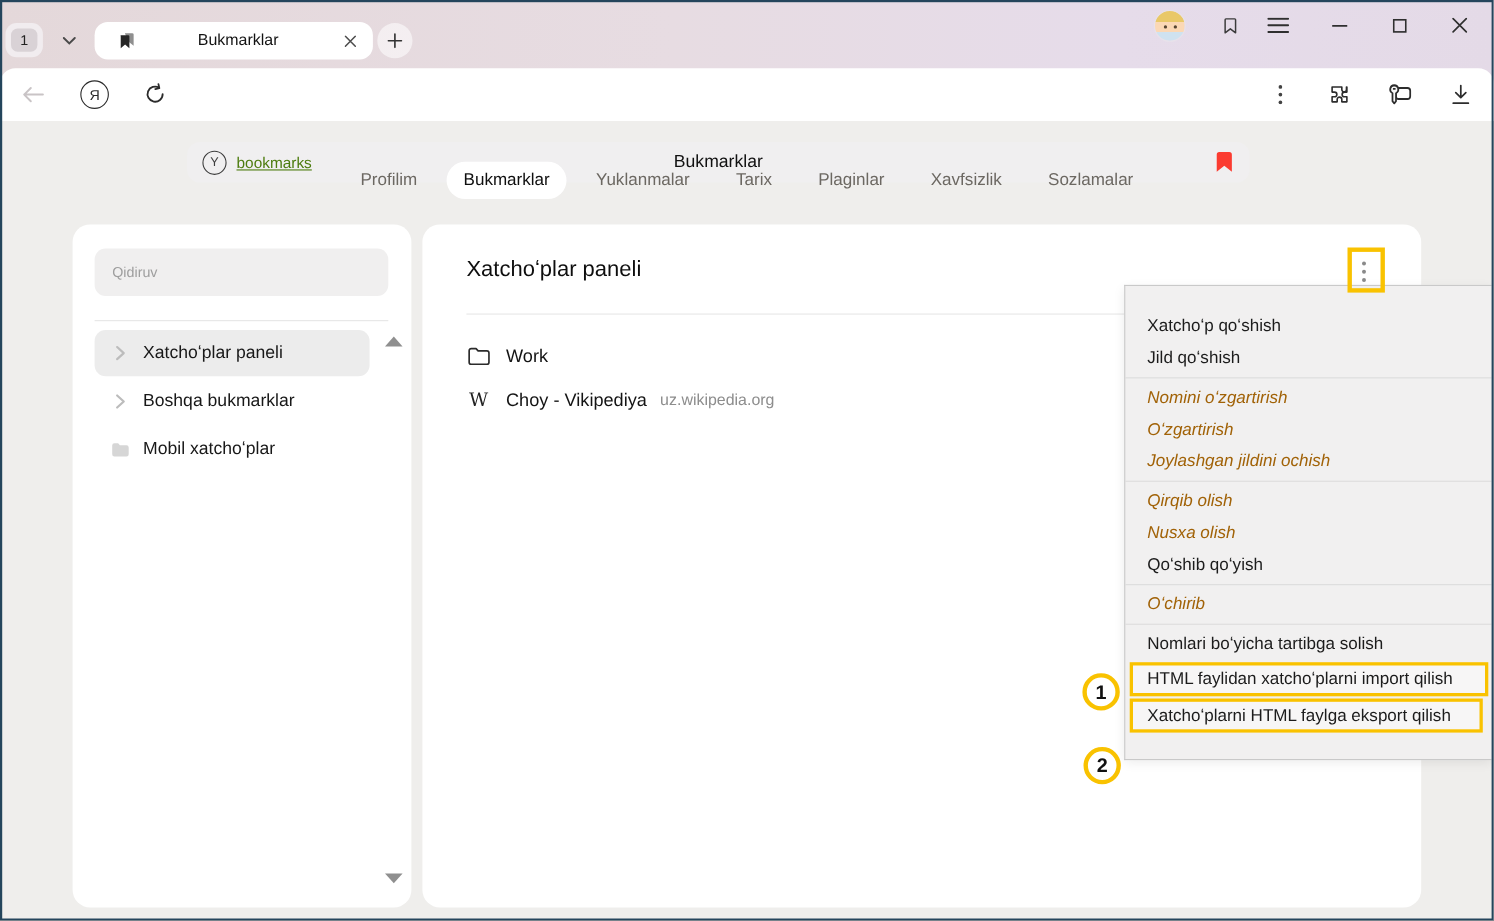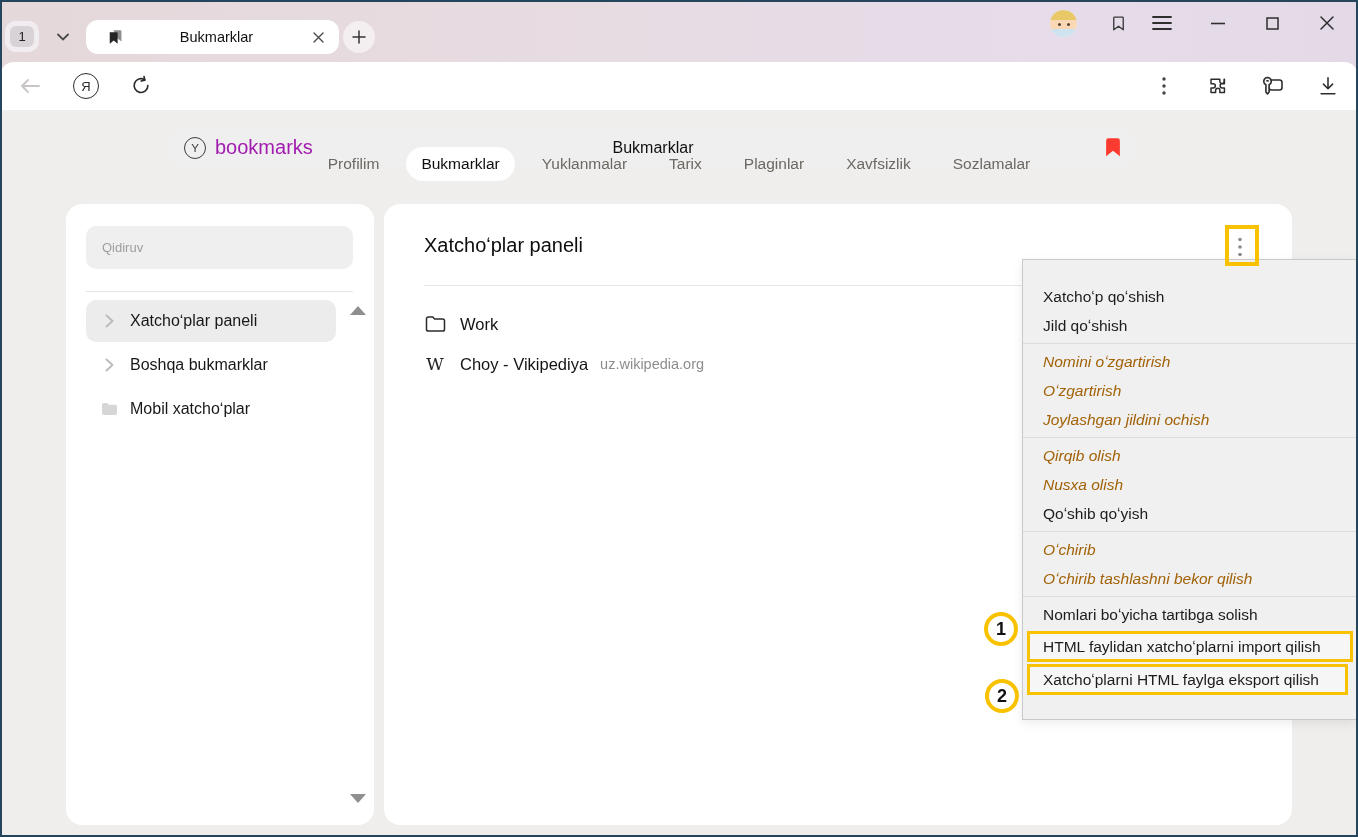--- a/index.html
+++ b/index.html
@@ -41,21 +41,21 @@
   
   .toolbar{position:absolute;left:0;top:62px;width:100%;height:48px;background:#ffffff;
     border-radius:14px 14px 0 0;}
   .tool-icon{position:absolute;top:10px;width:28px;height:28px;display:flex;align-items:center;justify-content:center;color:#2d2d2d;}
   .tool-icon.disabled{color:#c9c4c6;}
   .ya-circle{width:26px;height:26px;border-radius:50%;border:1.8px solid #2b2b2b;display:flex;align-items:center;justify-content:center;font-size:13px;color:#2b2b2b;}
   .addr{position:absolute;left:170px;top:67px;width:966px;height:37px;border-radius:12px;background:#f0eff0;
     display:flex;align-items:center;padding:0 14px;}
   .addr-search-icon{width:22px;height:22px;border-radius:50%;border:1.6px solid #3c3c3c;display:flex;align-items:center;justify-content:center;
     font-size:11.5px;color:#3c3c3c;flex:0 0 auto;}
-  .addr-url{margin-left:9px;font-size:20px;color:#a21caf;}
+  .addr-url{margin-left:9px;font-size:14px;color:#4d7c0f;text-decoration:underline;}
   .addr-title{position:absolute;left:0;right:0;text-align:center;font-size:16px;color:#111;}
   .addr-bm{position:absolute;right:12px;top:7px;width:22px;height:22px;}
 
   
   .nav-tabs{position:absolute;left:0;right:0;top:147px;display:flex;justify-content:center;gap:12px;z-index:1;}
   .nav-tab{padding:8px 15px;font-size:15.5px;color:#6c6862;border-radius:18px;white-space:nowrap;}
   .nav-tab.active{background:#ffffff;color:#0f0f0f;}
 
   
   .card{position:absolute;background:#ffffff;border-radius:16px;}
@@ -292,21 +292,20 @@
       <div class="menu-sep"></div>
       <div class="menu-item disabled">Nomini oʻzgartirish</div>
       <div class="menu-item disabled">Oʻzgartirish</div>
       <div class="menu-item disabled">Joylashgan jildini ochish</div>
       <div class="menu-sep"></div>
       <div class="menu-item disabled">Qirqib olish</div>
       <div class="menu-item disabled">Nusxa olish</div>
       <div class="menu-item">Qoʻshib qoʻyish</div>
       <div class="menu-sep"></div>
       <div class="menu-item disabled">Oʻchirib</div>
-      <div class="menu-item disabled">Oʻchirib tashlashni bekor qilish</div>
       <div class="menu-sep"></div>
       <div class="menu-item">Nomlari boʻyicha tartibga solish</div>
       <div class="menu-item hl-row">HTML faylidan xatchoʻplarni import qilish</div>
       <div class="menu-item hl-row b2">Xatchoʻplarni HTML faylga eksport qilish</div>
     </div>
 
   <div class="dots-highlight"></div>
   <div class="num-badge badge-1">1</div>
   <div class="num-badge badge-2">2</div>
 

